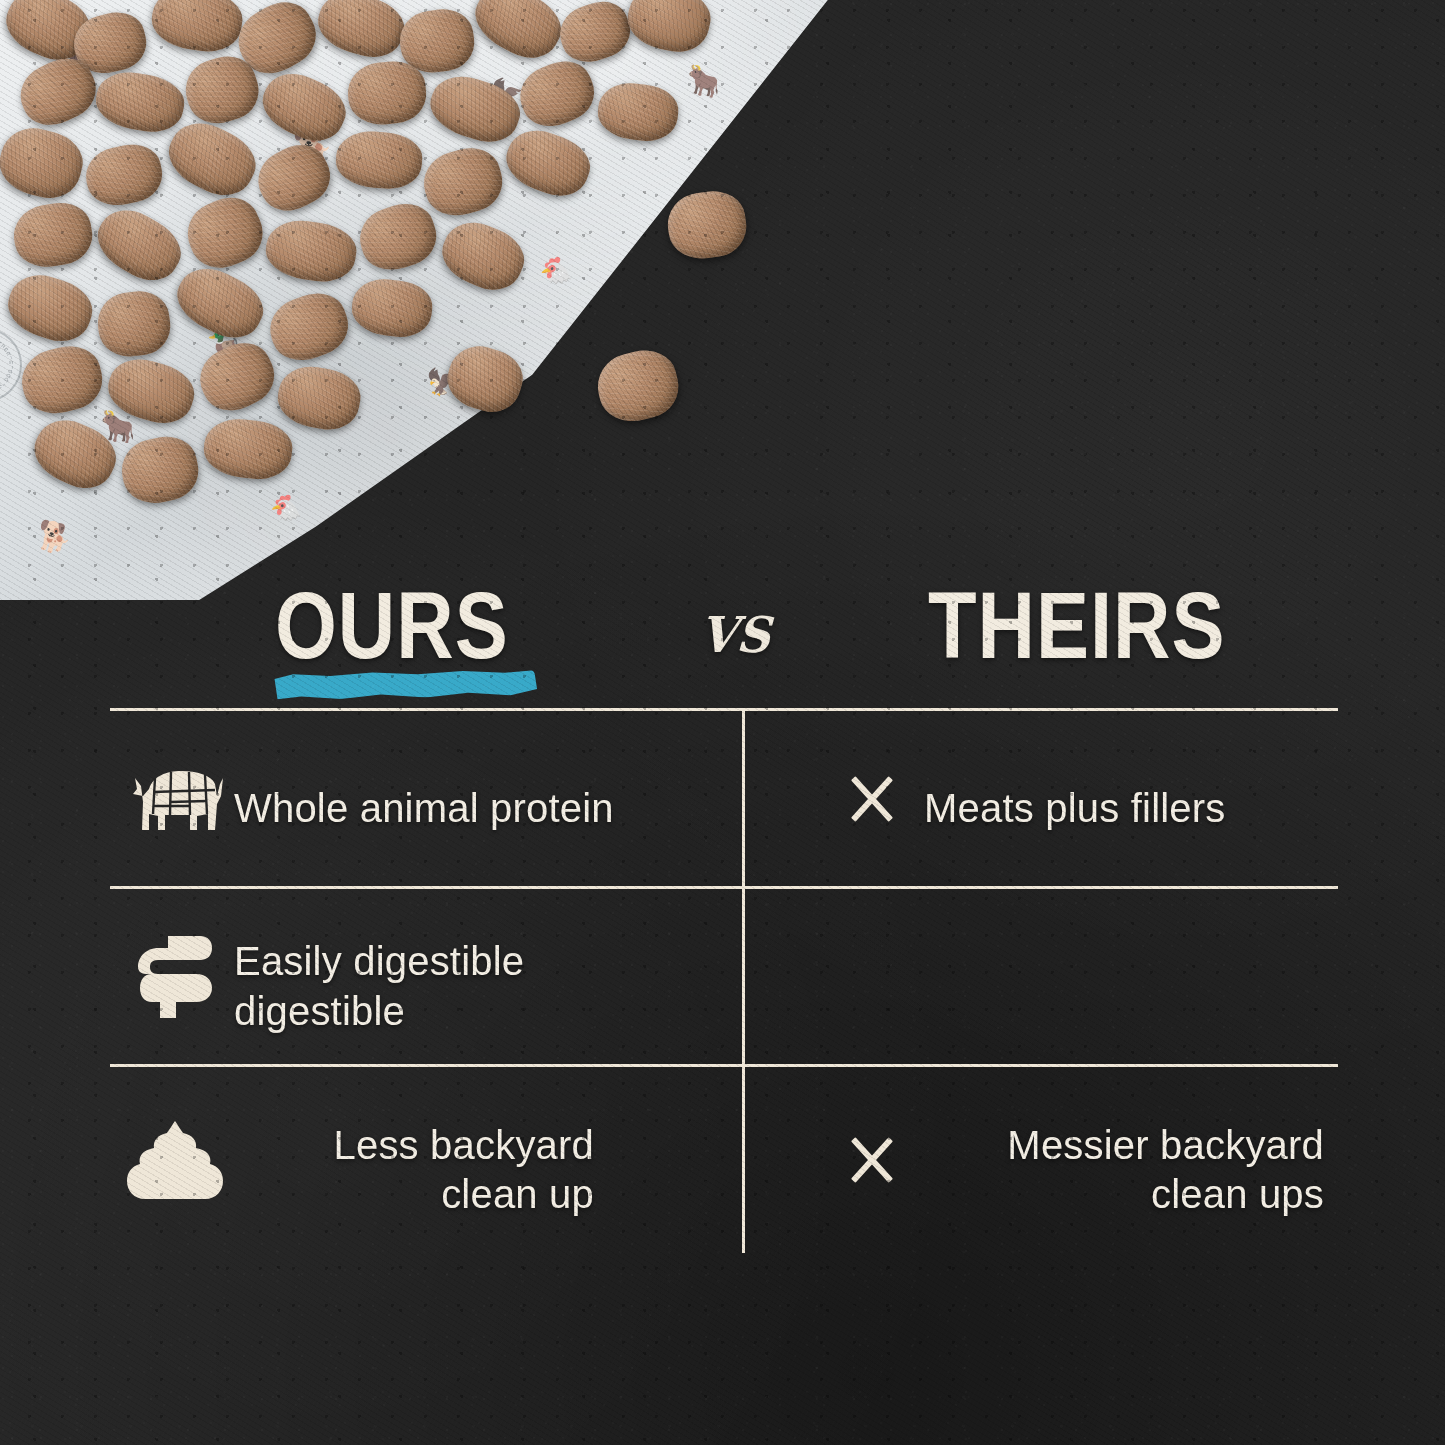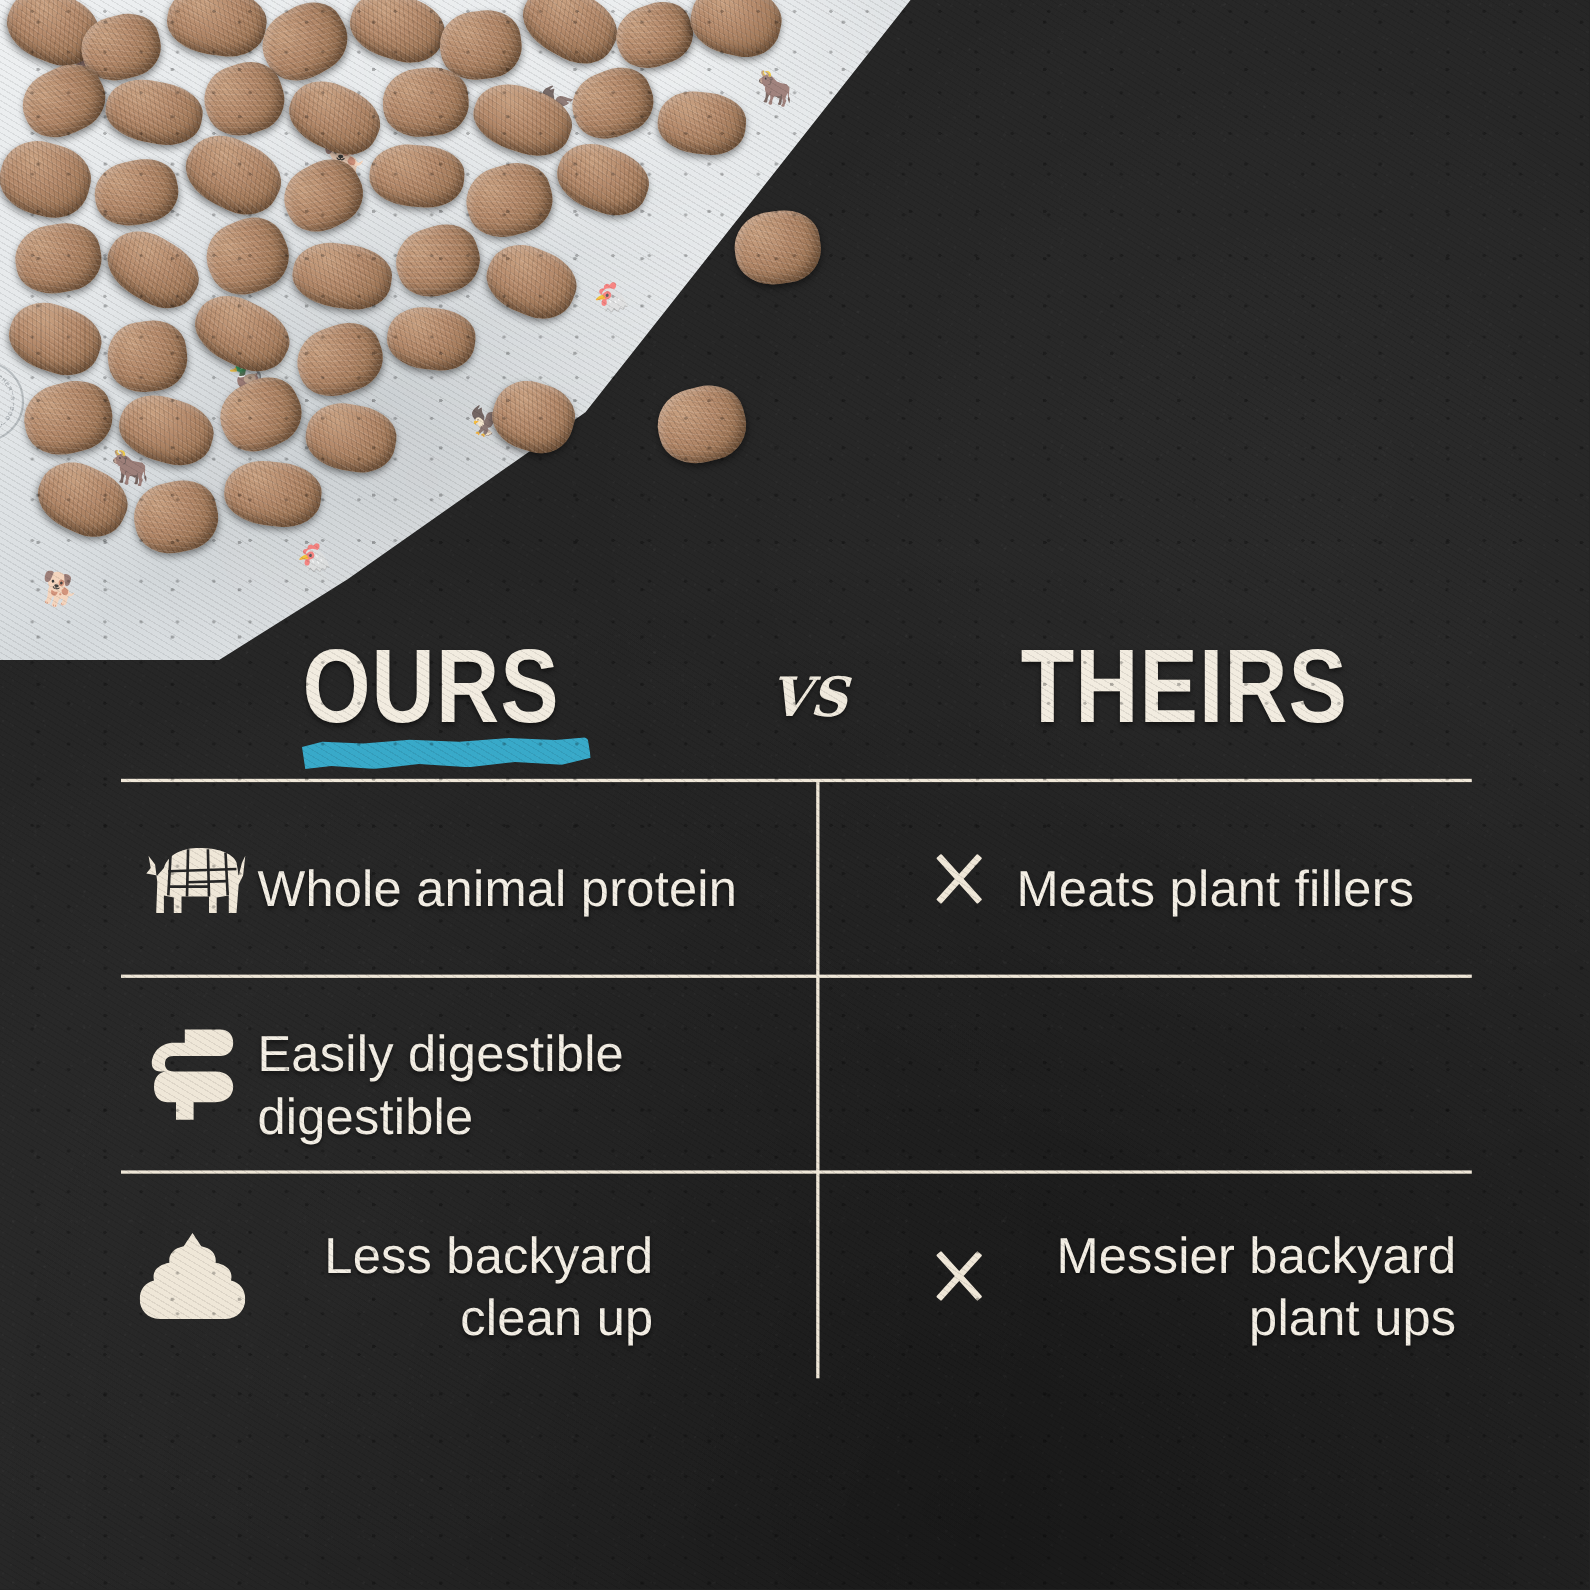--- a/index.html
+++ b/index.html
@@ -232,21 +232,21 @@
     width:118px;
     flex:0 0 118px;
     display:flex;
     align-items:center;
     justify-content:center;
     color:#efe7d8;
   }
   .ico.x{ width:104px; flex:0 0 104px; }
 
   .txt{
-    font-size:46px;
+    font-size:40px;
     line-height:1.23;
     color:#f3eee4;
     font-family:"Liberation Sans", sans-serif;
     letter-spacing:.2px;
     text-shadow:0 2px 4px rgba(0,0,0,.5);
     margin-top:20px;
   }
 
   .x-mark{
     position:relative;
@@ -402,21 +402,21 @@
           </div>
           <div class="txt">Whole animal protein</div>
         </div>
         <div class="cell right">
           <div class="ico x">
             <span class="x-mark">
                 <i></i>
                 <i></i>
               </span>
           </div>
-          <div class="txt">Meats plant fillers</div>
+          <div class="txt">Meats plus fillers</div>
         </div>
       </div>
 
       <div class="row">
         <div class="cell left">
           <div class="ico">
             <svg width="76" height="94" viewBox="0 0 76 94">
               <path d="M44 6 H62 C70 6 74 11 74 18 C74 25 70 30 62 30
                        H20 C14 30 12 33 12 37 C12 41 14 44 20 44
                        H58 C68 44 74 50 74 58 C74 66 68 72 58 72
@@ -442,21 +442,21 @@
           </div>
           <div class="txt" style="max-width:360px">Less backyard clean up</div>
         </div>
         <div class="cell right">
           <div class="ico x">
             <span class="x-mark">
                 <i></i>
                 <i></i>
               </span>
           </div>
-          <div class="txt" style="max-width:400px">Messier backyard plant ups</div>
+          <div class="txt" style="max-width:400px">Messier backyard clean ups</div>
         </div>
       </div>
     </div>
   </div>
 
   <div id="grain"></div>
   <div id="grain2"></div>
 </div>
 
 </body></html>

